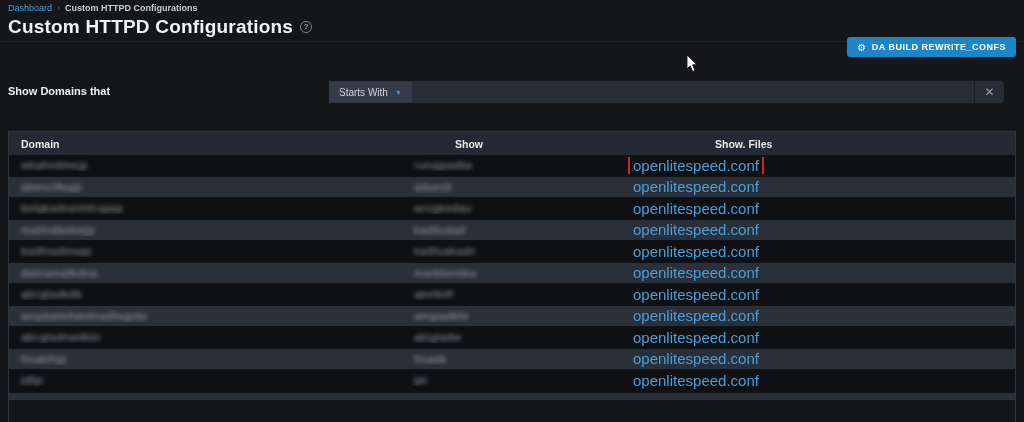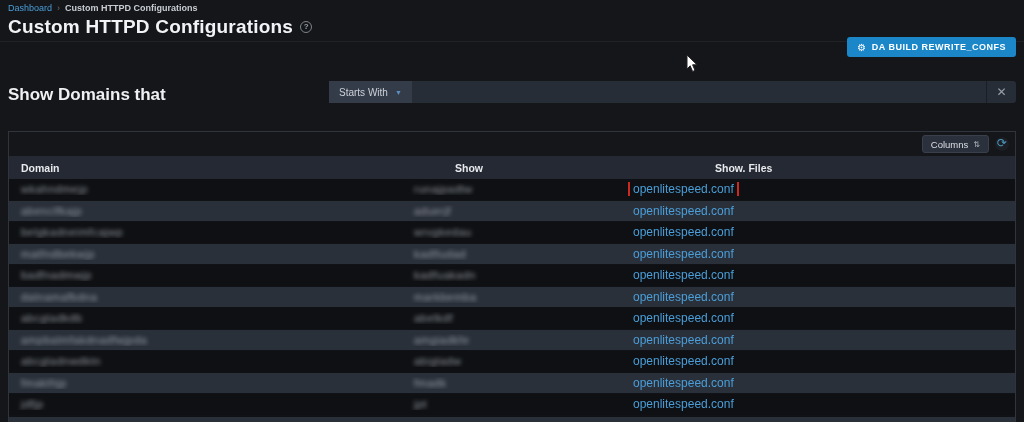--- a/index.html
+++ b/index.html
@@ -21,22 +21,22 @@
   .header-divider { position:absolute; left:0; top:41px; width:1024px; height:1px; background:#1f2227; }
 
   
   .action-btn { position:absolute; right:8px; top:37px; height:20px; background:#1b86c8; border:none;
     border-radius:3px; color:#ffffff; font-size:9px; font-weight:bold; letter-spacing:0.5px;
     padding:0 10px; display:flex; align-items:center; gap:5px; cursor:pointer;
     font-family:"Liberation Sans","DejaVu Sans",sans-serif; }
   .gear-glyph { font-size:10px; font-weight:normal; }
 
   
-  .filter-label { position:absolute; left:8px; top:85px; color:#eef0f2; font-size:17px; font-weight:bold; }
-  .filter-group { position:absolute; left:318px; top:81px; right:8px; height:22px; display:flex;
+  .filter-label { position:absolute; left:8px; top:85px; color:#eef0f2; font-size:11px; font-weight:bold; }
+  .filter-group { position:absolute; left:318px; top:81px; right:20px; height:22px; display:flex;
     border-radius:3px; overflow:hidden;padding-left:11px; }
   .match-select { background:#353c49; color:#ccd1d9; font-size:10px; display:flex; align-items:center;
     gap:7px; padding:0 10px; cursor:pointer; white-space:nowrap; }
   .chevron-down { color:#5a8fc0; font-size:7px; }
   .filter-input { flex:1; background:#272d37; border:none; outline:none; color:#dfe2e6; font-size:11px;
     padding:0 8px; font-family:"Liberation Sans","DejaVu Sans",sans-serif; }
   .clear-btn { width:30px; background:#272d37; border-left:1px solid #1a1f27; color:#9aa0a8;
     display:flex; align-items:center; justify-content:center; font-size:12px; cursor:pointer; }
 
   
@@ -54,21 +54,21 @@
   .thead { height:23px; background:#242933; display:grid; grid-template-columns:393px 219px 1fr;
     align-items:center;gap:41px; }
   .th { color:#e8eaed; font-size:10.5px; font-weight:bold; padding-left:12px; }
 
   .trow { height:21.5px; display:grid; grid-template-columns:393px 219px 1fr; align-items:center;
     border-bottom:1px solid #101216; }
   .trow.dark { background:#0e1013; }
   .trow.light { background:#2a303a; }
   .td { padding-left:12px; font-size:11px; overflow:hidden; white-space:nowrap; }
   .redacted { color:#a9aeb6; filter:blur(2px); opacity:0.85; letter-spacing:0.5px; }
-  .conf-link { color:#4a9ed9; font-size:12px; text-decoration:none; cursor:pointer; }
+  .conf-link { color:#4a9ed9; font-size:15px; text-decoration:none; cursor:pointer; }
   .conf-link.highlighted { outline:2px solid #cc2a21; outline-offset:3px; }
   .partial-row { height:8px; background:#2a303a; border-top:1px solid #101216; }
 
   
   .cursor { position:absolute; left:686px; top:54px; width:13px; height:19px; pointer-events:none; }
 </style>
 </head>
 <body>
 
 <div class="screen">
@@ -96,27 +96,20 @@
       <span>Starts With</span>
       <span class="chevron-down">▼</span>
     </div>
     <input class="filter-input" type="text" value="" style="">
     <div class="clear-btn">
       <span>✕</span>
     </div>
   </div>
 
   <div class="panel">
-    <div class="panel-toolbar">
-      <button class="columns-btn">
-        <span>Columns</span>
-        <span class="updown-glyph">⇅</span>
-      </button>
-      <div class="refresh-btn">⟳</div>
-    </div>
 
     <div class="thead">
       <div class="th">Domain</div>
       <div class="th">Show</div>
       <div class="th">Show. Files</div>
     </div>
 
     <div>
   <div class="trow dark">
     <div class="td">

